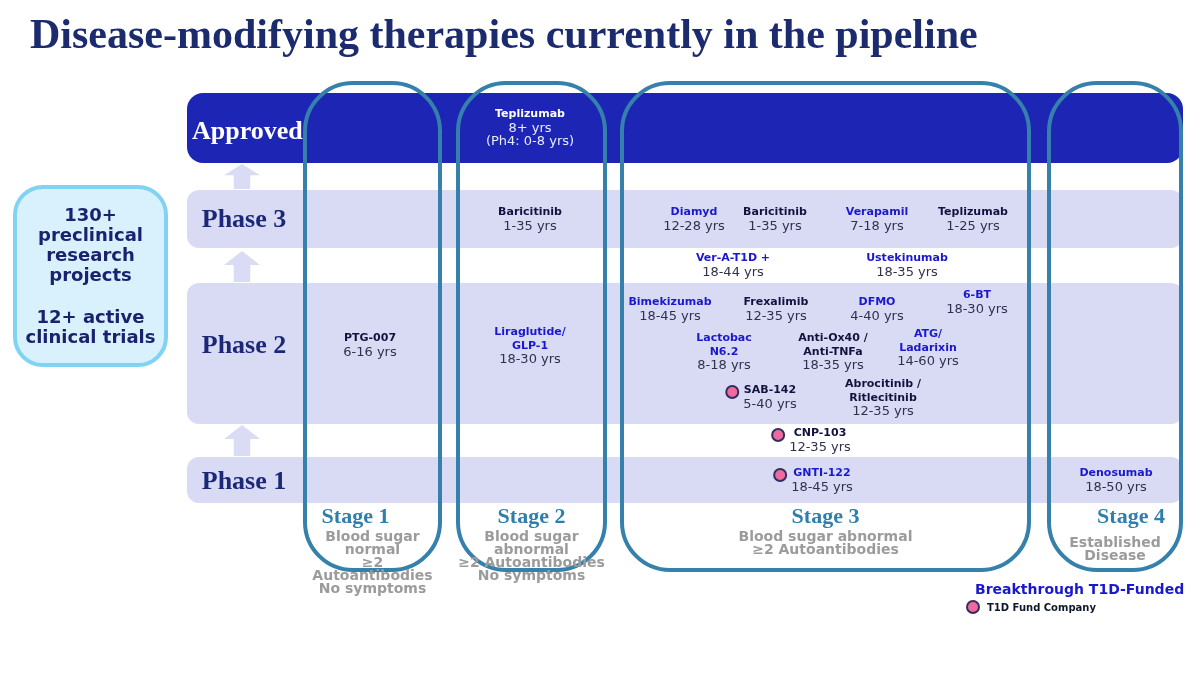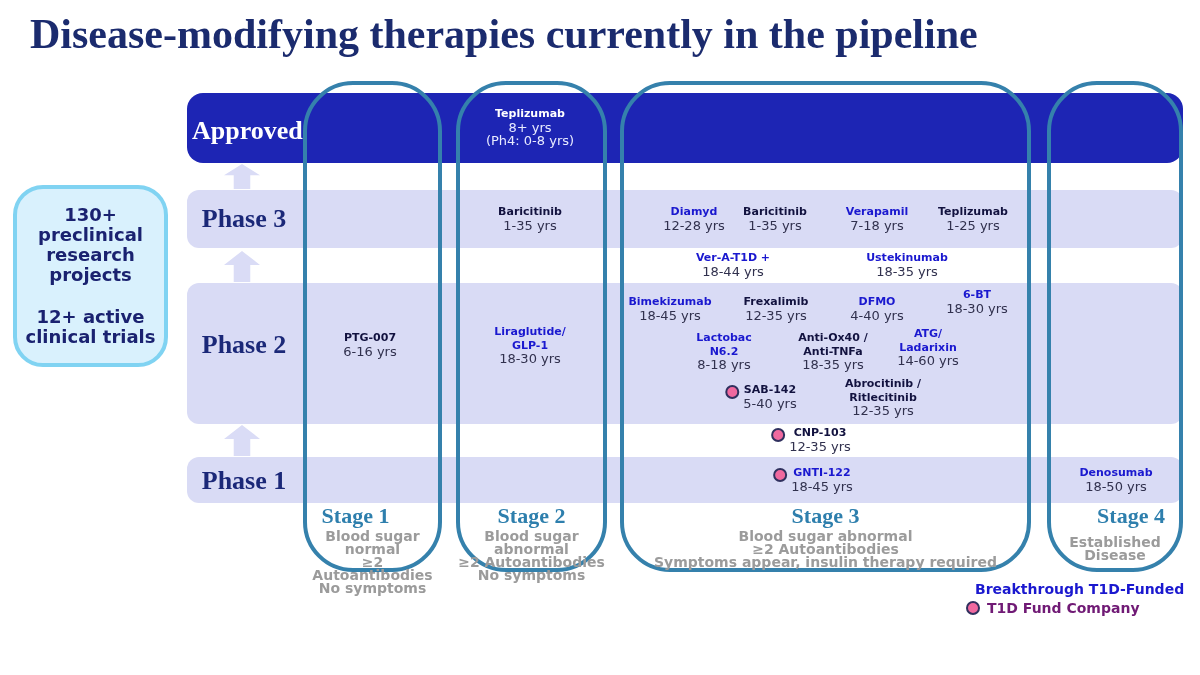--- a/index.html
+++ b/index.html
@@ -57,21 +57,21 @@
   .entry.white .age,.entry.white .note{color:#e8ebff;}
   .fund-dot{position:absolute;left:-18px;top:2px;width:10px;height:10px;border-radius:50%;
             background:#f0699f;border:2px solid #30305e;}
 
   
   .legend{position:absolute;left:966px;top:581px;z-index:3;}
   .legend .funded-line{font-weight:bold;font-size:14px;color:#1a18cf;margin-left:9px;white-space:nowrap;}
   .legend .fund-line{display:flex;align-items:center;margin-top:3px;}
   .legend .dot{width:10px;height:10px;border-radius:50%;background:#f0699f;
                border:2px solid #30305e;margin-right:7px;flex:0 0 auto;}
-  .legend .fund-text{font-weight:bold;font-size:14px;color:#701a75;white-space:nowrap;}
+  .legend .fund-text{font-weight:bold;font-size:10px;color:#0f172a;white-space:nowrap;}
 </style>
 </head>
 <body>
 
 <div class="canvas">
 
   <div class="title">Disease-modifying therapies currently in the pipeline</div>
 
   <div class="stats-box">
     <div class="stat">130+ preclinical research projects</div>
@@ -105,21 +105,20 @@
       <div class="stage-criteria" style="left: 456px; width: 151px; top: 530px;">
         <div class="">Blood sugar abnormal</div>
         <div class="">≥2 Autoantibodies</div>
         <div class="">No symptoms</div>
       </div>
       <div class="stage-col" style="left: 620px; width: 411px;"></div>
       <div class="stage-label" style="left: 620px; width: 411px; top: 503px;">Stage 3</div>
       <div class="stage-criteria" style="left: 620px; width: 411px; top: 530px;">
         <div class="">Blood sugar abnormal</div>
         <div class="">≥2 Autoantibodies</div>
-        <div class="">Symptoms appear, insulin therapy required</div>
       </div>
       <div class="stage-col" style="left: 1047px; width: 136px;"></div>
       <div class="stage-label" style="left: 1047px; width: 120px; top: 503px; margin-left: 24px;">Stage 4</div>
       <div class="stage-criteria" style="left: 1047px; width: 136px; top: 536px;">
         <div class="">Established</div>
         <div class="">Disease</div>
       </div>
       <div class="entry white" style="left: 530px; top: 107px;">
         <div class="nm">Teplizumab</div>
         <div class="age">8+ yrs</div>

